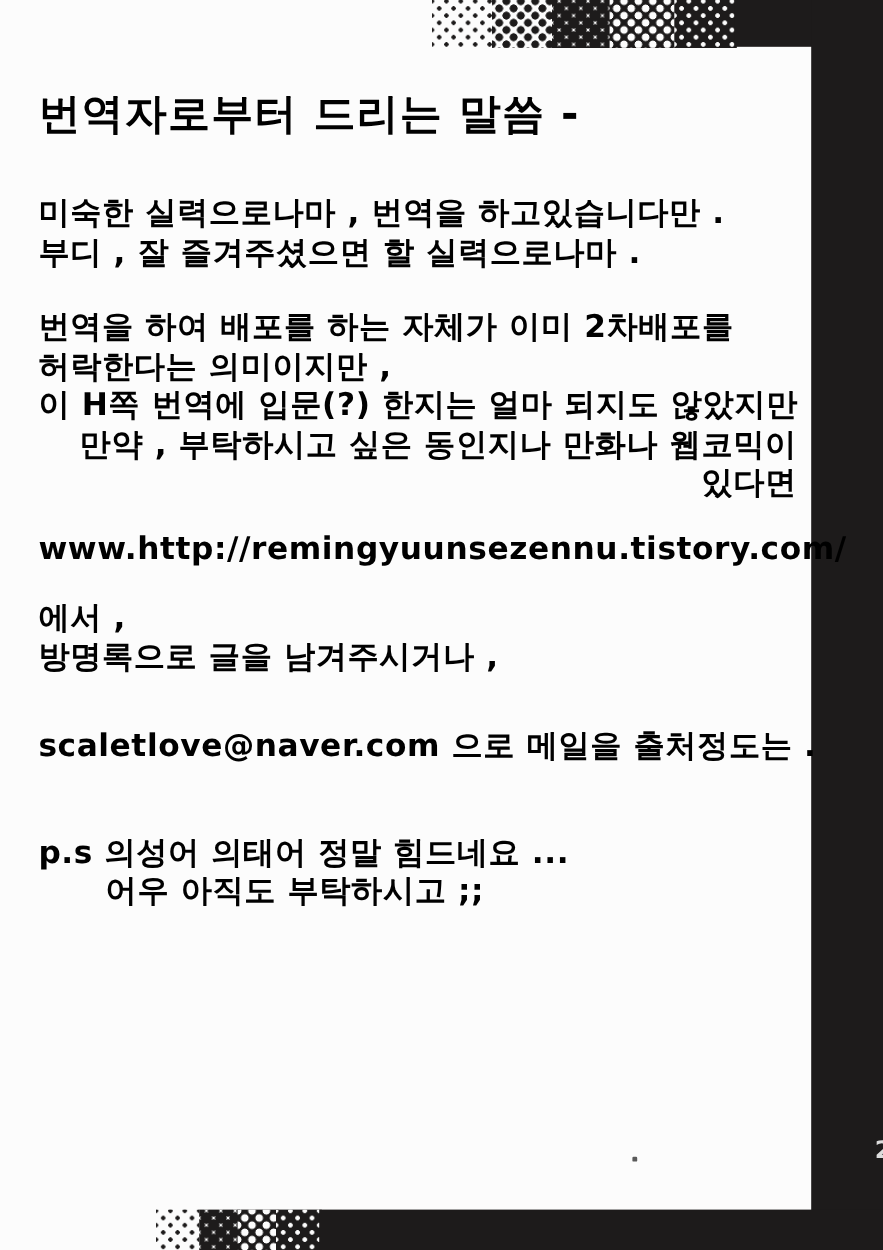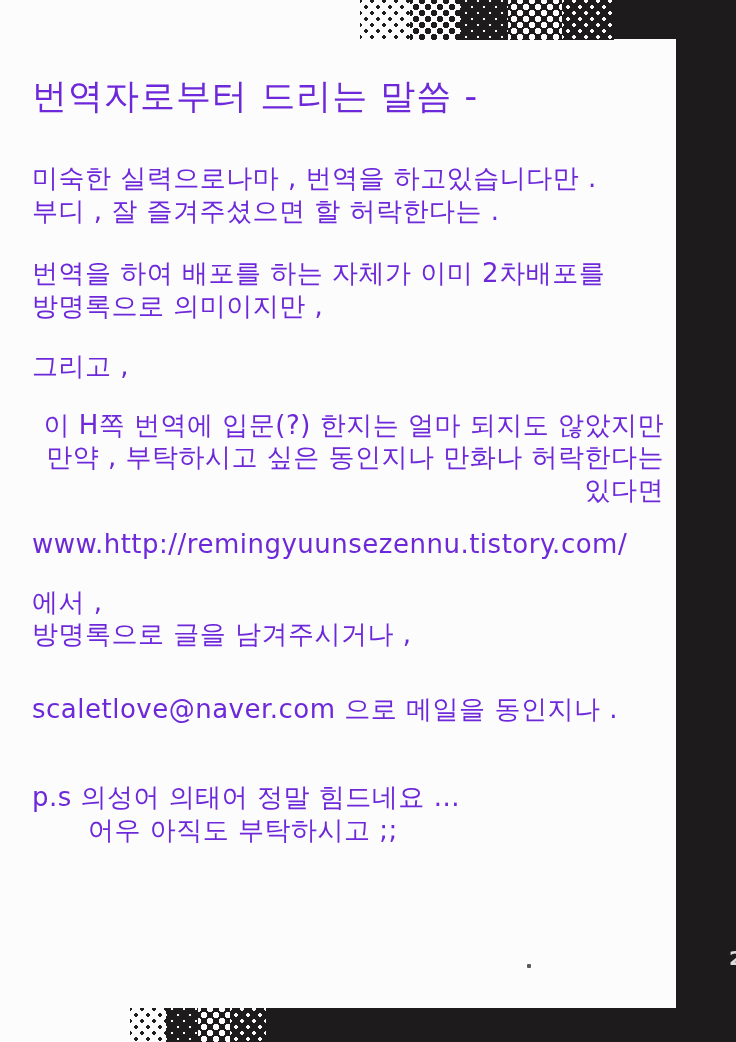--- a/index.html
+++ b/index.html
@@ -77,38 +77,38 @@
       radial-gradient(circle, #fcfcfc 1.7px, rgba(0,0,0,0) 2.1px);
     background-size: 12px 12px;
     background-position: 0 1px, 6px 7px;
   }
 
   
   .text-col {
     position: absolute;
     left: 32px; top: 76px;
     width: 632px;
-    color: #6d28d9;
-    font-weight: normal;
+    color: #000000;
+    font-weight: bold;
   }
   .title {
     font-size: 35px;
     line-height: 40px;
     letter-spacing: 1px;
     margin-bottom: 46px;
     white-space: nowrap;
   }
   .line {
     font-size: 26px;
     line-height: 32.5px;
     letter-spacing: 0.5px;
     white-space: nowrap;
   }
   .para-1 { margin-bottom: 30px; }
-  .para-2 { margin-bottom: 28px; }
+  .para-2 { }
   .para-3 { margin-bottom: 26px; }
   .para-4 { margin-bottom: 22px; text-align: right; }
   .para-5 { margin-bottom: 25px; }
   .para-6 { margin-bottom: 42px; }
   .para-7 { margin-bottom: 56px; }
   .indented { padding-left: 56px; }
 
   
   .speck {
     position: absolute;
@@ -137,49 +137,46 @@
   <div class="ht ht-top ht-light-sm" style="left:562px; width:52px;"></div>
   <div class="top-strip-solid"></div>
 
   <div class="side-bar"></div>
 
   <div class="text-col">
     <div class="title">번역자로부터 드리는 말씀 -</div>
 
     <div class="para-1">
       <div class="line">미숙한 실력으로나마 , 번역을 하고있습니다만 .</div>
-      <div class="line">부디 , 잘 즐겨주셨으면 할 허락한다는 .</div>
+      <div class="line">부디 , 잘 즐겨주셨으면 할 실력으로나마 .</div>
     </div>
 
     <div class="para-2">
       <div class="line">번역을 하여 배포를 하는 자체가 이미 2차배포를</div>
-      <div class="line">방명록으로 의미이지만 ,</div>
+      <div class="line">허락한다는 의미이지만 ,</div>
     </div>
 
-    <div class="para-3">
-      <div class="line">그리고 ,</div>
-    </div>
 
     <div class="para-4">
       <div class="line">이 H쪽 번역에 입문(?) 한지는 얼마 되지도 않았지만</div>
-      <div class="line">만약 , 부탁하시고 싶은 동인지나 만화나 허락한다는</div>
+      <div class="line">만약 , 부탁하시고 싶은 동인지나 만화나 웹코믹이</div>
       <div class="line">있다면</div>
     </div>
 
     <div class="para-5">
       <div class="line">www.http://remingyuunsezennu.tistory.com/</div>
     </div>
 
     <div class="para-6">
       <div class="line">에서 ,</div>
       <div class="line">방명록으로 글을 남겨주시거나 ,</div>
     </div>
 
     <div class="para-7">
-      <div class="line">scaletlove@naver.com 으로 메일을 동인지나 .</div>
+      <div class="line">scaletlove@naver.com 으로 메일을 출처정도는 .</div>
     </div>
 
     <div class="para-8">
       <div class="line">p.s 의성어 의태어 정말 힘드네요 ...</div>
       <div class="line indented">어우 아직도 부탁하시고 ;;</div>
     </div>
   </div>
 
   <div class="speck"></div>
   <div class="page-number">2</div>

